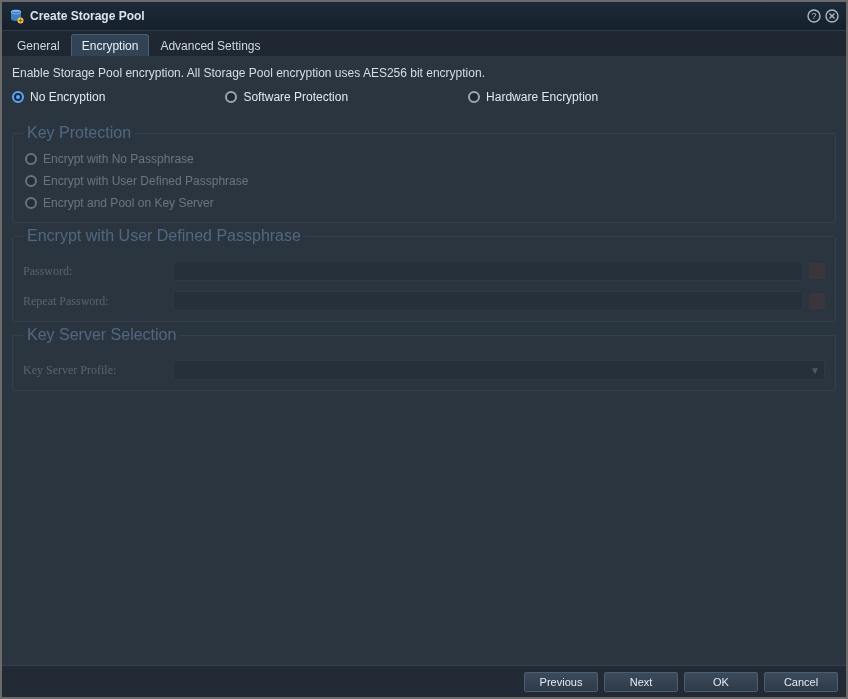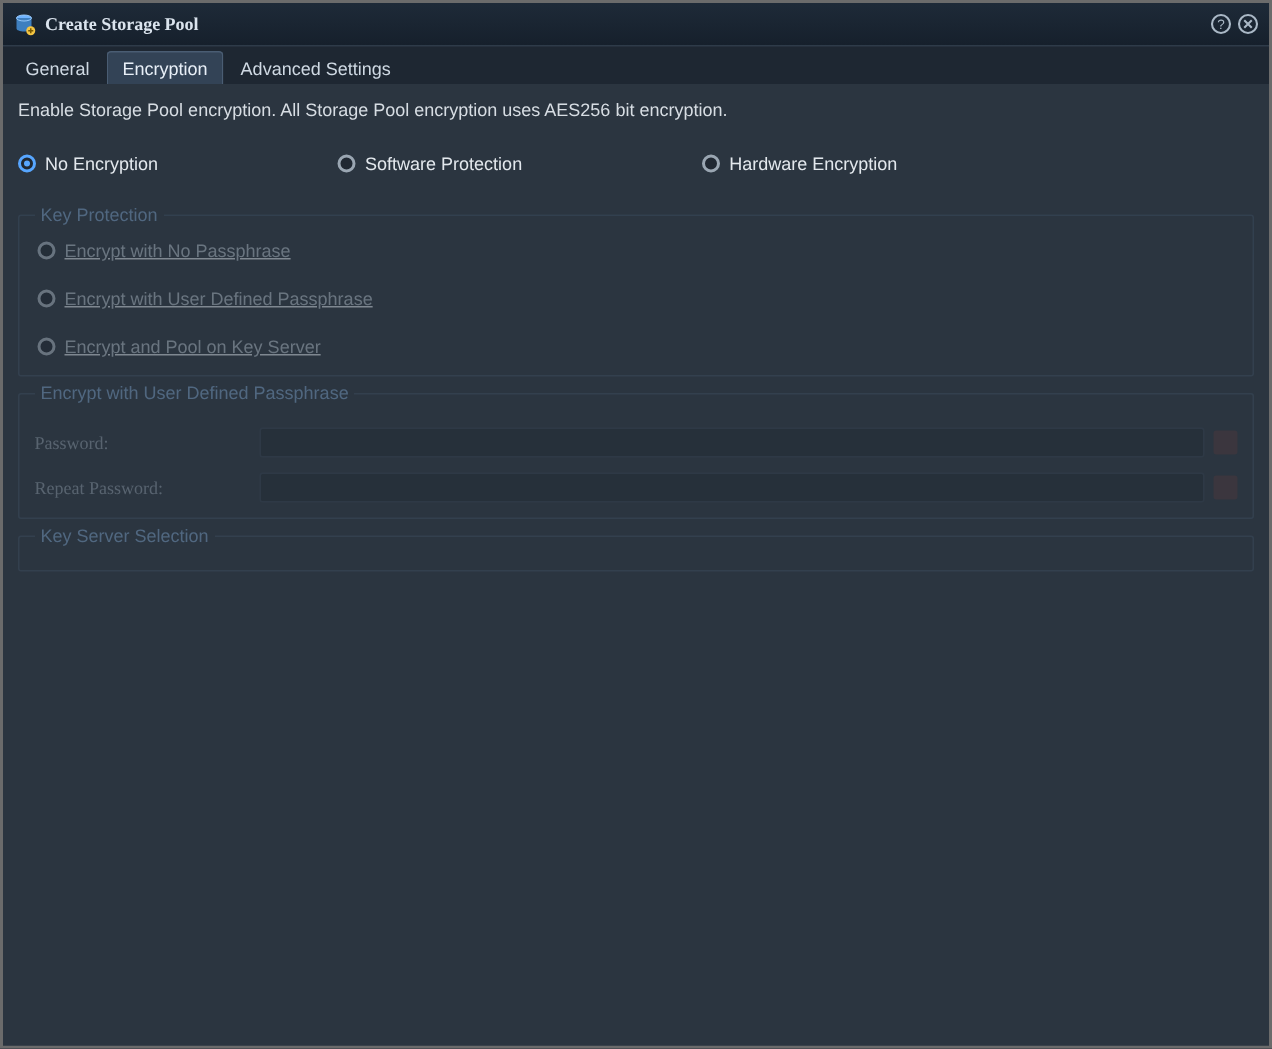--- a/index.html
+++ b/index.html
@@ -13,21 +13,21 @@
   }
   
   .titlebar {
     height: 28px;
     background: linear-gradient(#1e2a38, #16202c);
     display: flex; align-items: center;
     padding: 0 6px;
     color: #dbe4ee;
   }
   .titlebar .icon { width: 16px; height: 16px; margin-right: 6px; display:inline-flex; align-items:center; justify-content:center;}
-  .titlebar .title { font-weight: bold; font-size: 12px; flex: 1; font-family: Liberation Serif, serif; }
+  .titlebar .title { font-weight: bold; font-size: 12px; flex: 1; }
   .titlebar .tb-buttons { display: flex; gap: 2px; }
   .tb-btn { width:16px; height:16px; color:#c0ccd8; display:inline-flex; align-items:center; justify-content:center; cursor:pointer;}
   
   .tabbar {
     height: 26px;
     background: #1e2732;
     border-top: 1px solid #2e3b49;
     display: flex; align-items: stretch;
     padding: 0 4px;
   }
@@ -49,21 +49,21 @@
     color: #e8eff7;
   }
   
   .content {
     flex: 1;
     background: #2b3540;
     padding: 10px;
     color: #c4ccd4;
     overflow: hidden;
   }
-  .desc { color: #d7dde3; margin-bottom: 22px; }
+  .desc { color: #d7dde3; margin-bottom: 10px; }
   .radio-row { display: flex; align-items: center; gap: 80px; margin-bottom: 20px; flex-wrap: wrap;}
   .radio-item { display: flex; align-items: center; gap: 6px; white-space: nowrap; }
   .radio-row .radio-item:nth-child(1){ margin-left:0; }
   .radio-row { gap: 0; }
   .radio-row .radio-item { margin-right: 120px; }
   .radio-row .radio-item:last-child { margin-right: 0; }
   .radio {
     width: 12px; height: 12px; border-radius: 50%;
     border: 2px solid #9aa6b2; display:inline-block; position:relative;
     background: #202832;
@@ -74,25 +74,25 @@
   }
   .radio-label { color:#e3e8ed; }
   fieldset.group {
     border: 1px solid #3a4a5b;
     border-radius: 2px;
     margin-top: 4px;
     padding: 6px 10px 10px 10px;
   }
   fieldset.group legend {
     color: #6f91b5;
-    font-size: 12px;
+    font-size: 16px;
     padding: 0 4px;
   }
   fieldset.disabled { opacity: 0.55; }
-  .sub-radio-list { display:flex; flex-direction:column; gap:18px; padding: 4px 0 2px 2px; text-decoration: underline;}
+  .sub-radio-list { display:flex; flex-direction:column; gap:8px; padding: 4px 0 2px 2px;}
   .sub-radio-list .radio-item .radio-label { color:#9da9b4; }
   .form-row { display:flex; align-items:center; margin-top:10px;font-family:Liberation Serif, serif; }
   .form-row label { width: 150px; color:#7d8a97; }
   .form-row .input {
     flex:1; height:20px; background:#232c36; border:1px solid #323e4c; border-radius:2px;
   }
   .form-row .trail-icon { width:16px; height:16px; margin-left:6px; background:#5c3a3a; border-radius:2px; opacity:0.6;}
   .form-row .dropdown {
     flex:1; height:20px; background:#232c36; border:1px solid #323e4c; border-radius:2px;
     display:flex; align-items:center; justify-content:flex-end; padding-right:4px;
@@ -200,18 +200,30 @@
       </div>
       <div class="form-row">
         <label>Repeat Password:</label>
         <div class="input"></div>
         <div class="trail-icon"></div>
       </div>
     </fieldset>
 
     <fieldset class="group disabled">
       <legend>Key Server Selection</legend>
+      <div class="form-row">
+        <label>Key Server Profile:</label>
+        <div class="dropdown">
+          <span class="chev">▼</span>
+        </div>
+      </div>
     </fieldset>
 
   </div>
 
+  <div class="footer">
+    <div class="btn">Previous</div>
+    <div class="btn">Next</div>
+    <div class="btn">OK</div>
+    <div class="btn">Cancel</div>
+  </div>
 
 </div>
 
 </body></html>

